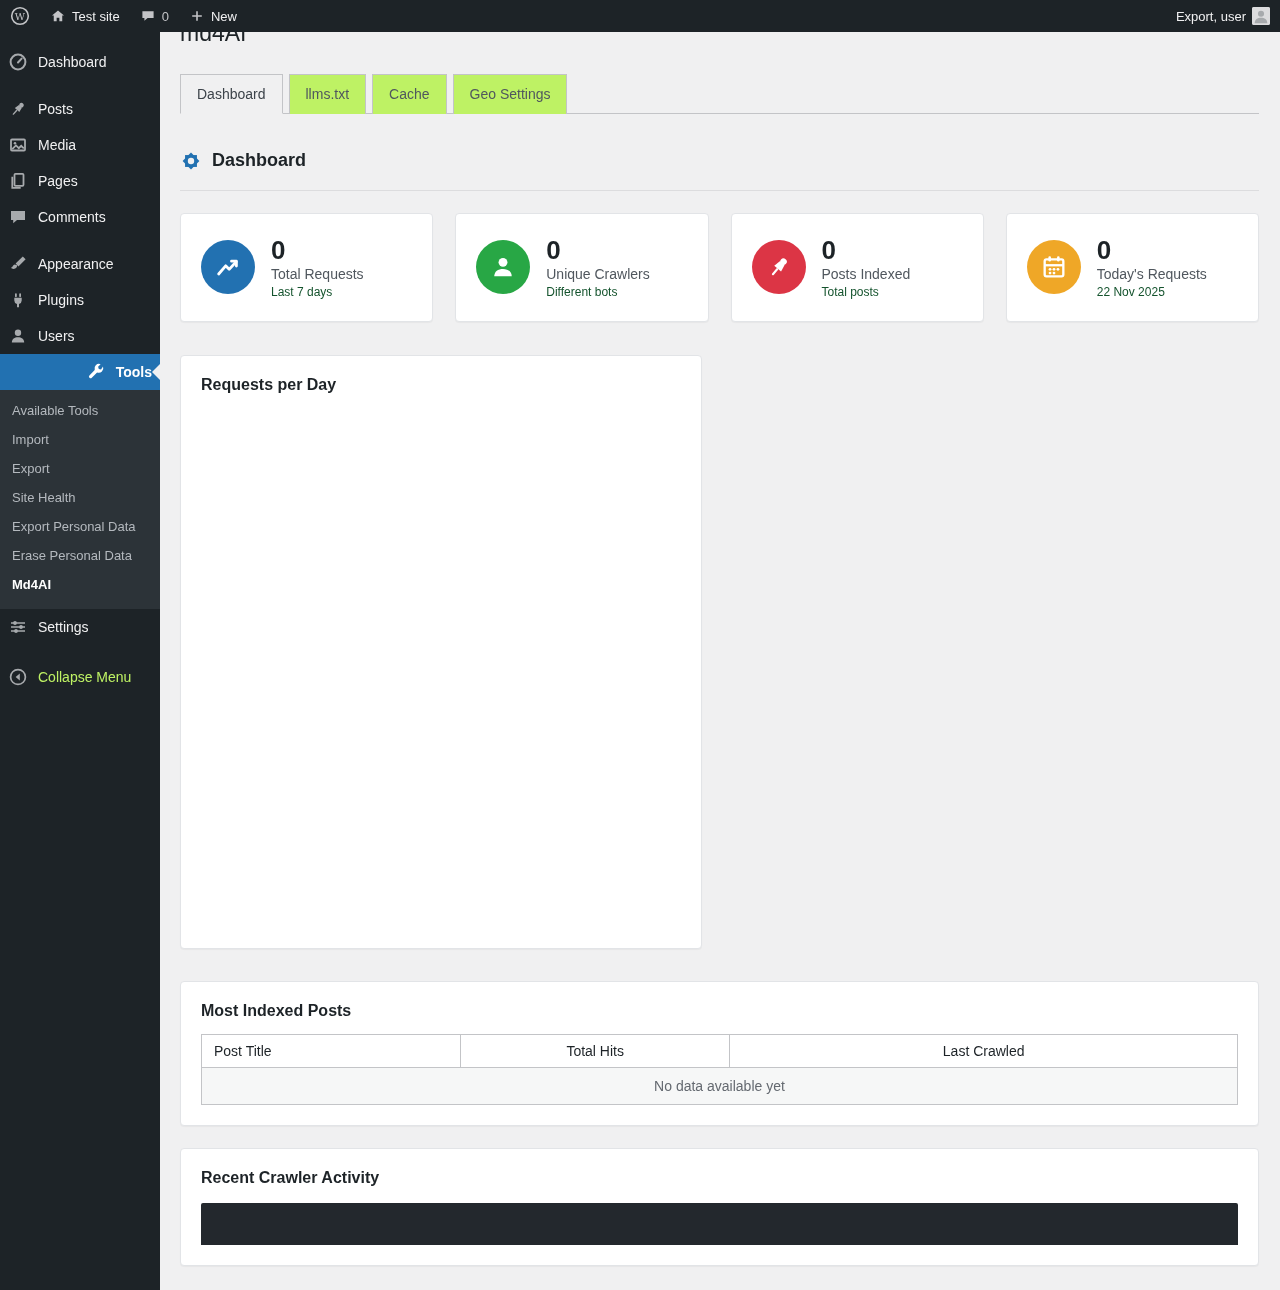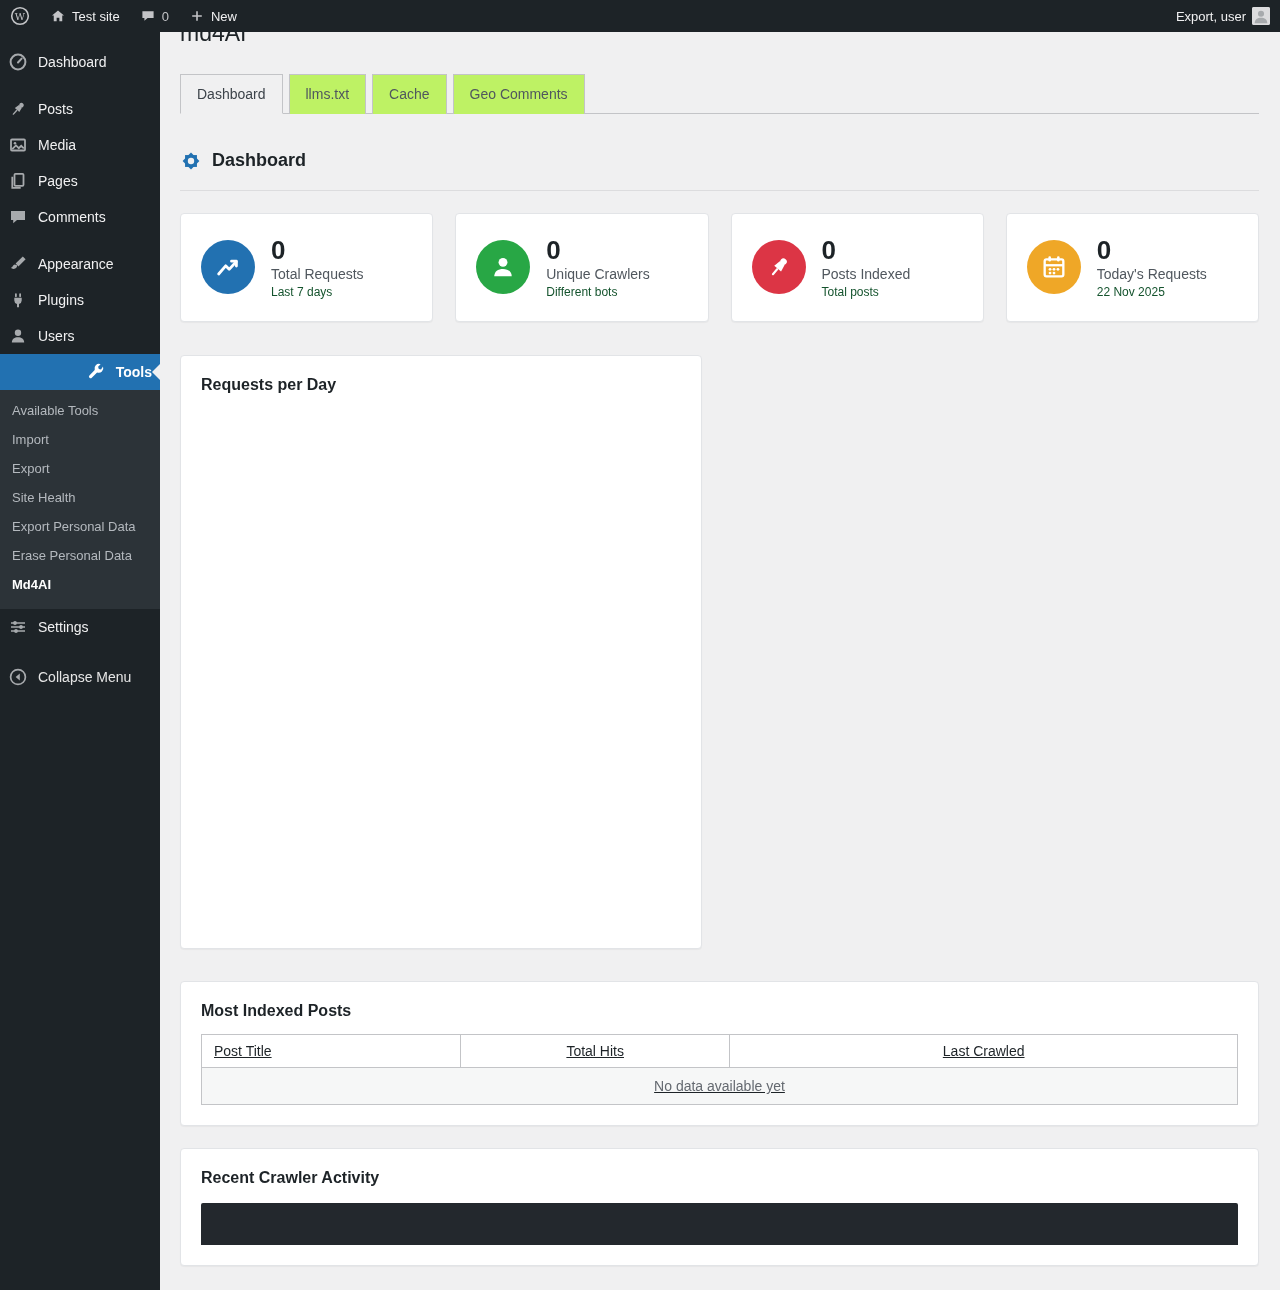--- a/index.html
+++ b/index.html
@@ -25,21 +25,21 @@
   .micon svg { width:20px; height:20px; display:block; }
   .menu-item.active { background:#2271b1; color:#fff; font-weight:bold;justify-content:flex-end; }
   .menu-item.active .micon { color:#fff; }
   .menu-item.active::after { content:""; position:absolute; right:0; top:50%; transform:translateY(-50%);
     border:8px solid transparent; border-right-color:#f0f0f1; }
   .menu-sep { height:11px; }
   .submenu { background:#2c3338; padding:6px 0 10px; }
   .submenu-item { padding:7px 12px; font-size:13px; color:#b4b9be; cursor:pointer; }
   .submenu-item.current { color:#fff; font-weight:bold; }
   .collapse-item { margin-top:14px; color:#a7aaad; }
-  .collapse-item .clabel { color:#e5e5e5; }
+  .collapse-item .clabel { color:#bef264; }
 
   
   #content { margin-left:160px; padding:20px 21px 0 20px; }
   h1.page-title { font-size:23px; font-weight:400; color:#1d2327; line-height:1.2; }
 
   .nav-tabs { margin-top:26px; display:flex; gap:6px; border-bottom:1px solid #c3c4c7; }
   .nav-tab { padding:11px 16px; font-size:14px; background:#bef264; color:#50575e;
     border:1px solid #c3c4c7; border-bottom:none; margin-bottom:-1px; cursor:pointer; }
   .nav-tab.active { background:#f0f0f1; color:#3c434a; border-bottom:1px solid #f0f0f1; }
 
@@ -61,21 +61,21 @@
   .stat-label { font-size:14px; color:#50575e; margin-top:2px; }
   .stat-sub { font-size:12px; color:#14532d; margin-top:3px; }
 
   .charts { margin-top:33px; display:grid; grid-template-columns:1fr 1fr; gap:36px; }
   .chart-panel { background:#fff; border:1px solid #e2e4e7; border-radius:4px;
     box-shadow:0 1px 1px rgba(0,0,0,.04); height:594px; padding:20px; }
   .panel-title { font-size:16px; font-weight:bold; color:#1d2327; }
 
   .table-panel { margin-top:32px; background:#fff; border:1px solid #e2e4e7; border-radius:4px;
     box-shadow:0 1px 1px rgba(0,0,0,.04); padding:20px; }
-  table.data-table { width:100%; border-collapse:collapse; margin-top:14px; font-size:14px;text-decoration:underline; }
+  table.data-table { width:100%; border-collapse:collapse; margin-top:14px; font-size:14px; }
   .data-table th, .data-table td { border:1px solid #c3c4c7; padding:8px 12px; font-weight:400; color:#1d2327; }
   .data-table th.c { text-align:center; }
   .data-table th { text-align:left; background:#fff; }
   .data-table td.empty { text-align:center; color:#646970; background:#f6f7f7; padding:10px; }
 
   .recent-panel { margin-top:22px; background:#fff; border:1px solid #e2e4e7; border-radius:4px;
     box-shadow:0 1px 1px rgba(0,0,0,.04); padding:20px; }
   .dark-header { margin-top:16px; height:42px; background:#23282d; border-radius:2px 2px 0 0; }
 </style>
 </head>
@@ -257,21 +257,21 @@
 </nav>
 
 <main id="content">
 
   <h1 class="page-title">md4AI</h1>
 
   <div class="nav-tabs">
     <span class="nav-tab active">Dashboard</span>
     <span class="nav-tab">llms.txt</span>
     <span class="nav-tab">Cache</span>
-    <span class="nav-tab">Geo Comments</span>
+    <span class="nav-tab">Geo Settings</span>
   </div>
 
   <div class="section-head">
     <span class="gear">
       <svg width="22" height="22" viewBox="0 0 20 20">
           <g fill="currentColor">
             <rect x="4.6" y="4.6" width="10.8" height="10.8"></rect>
             <rect x="4.6" y="4.6" width="10.8" height="10.8" transform="rotate(45 10 10)"></rect>
           </g>
           <circle cx="10" cy="10" r="2.9" fill="#f0f0f1"></circle>

